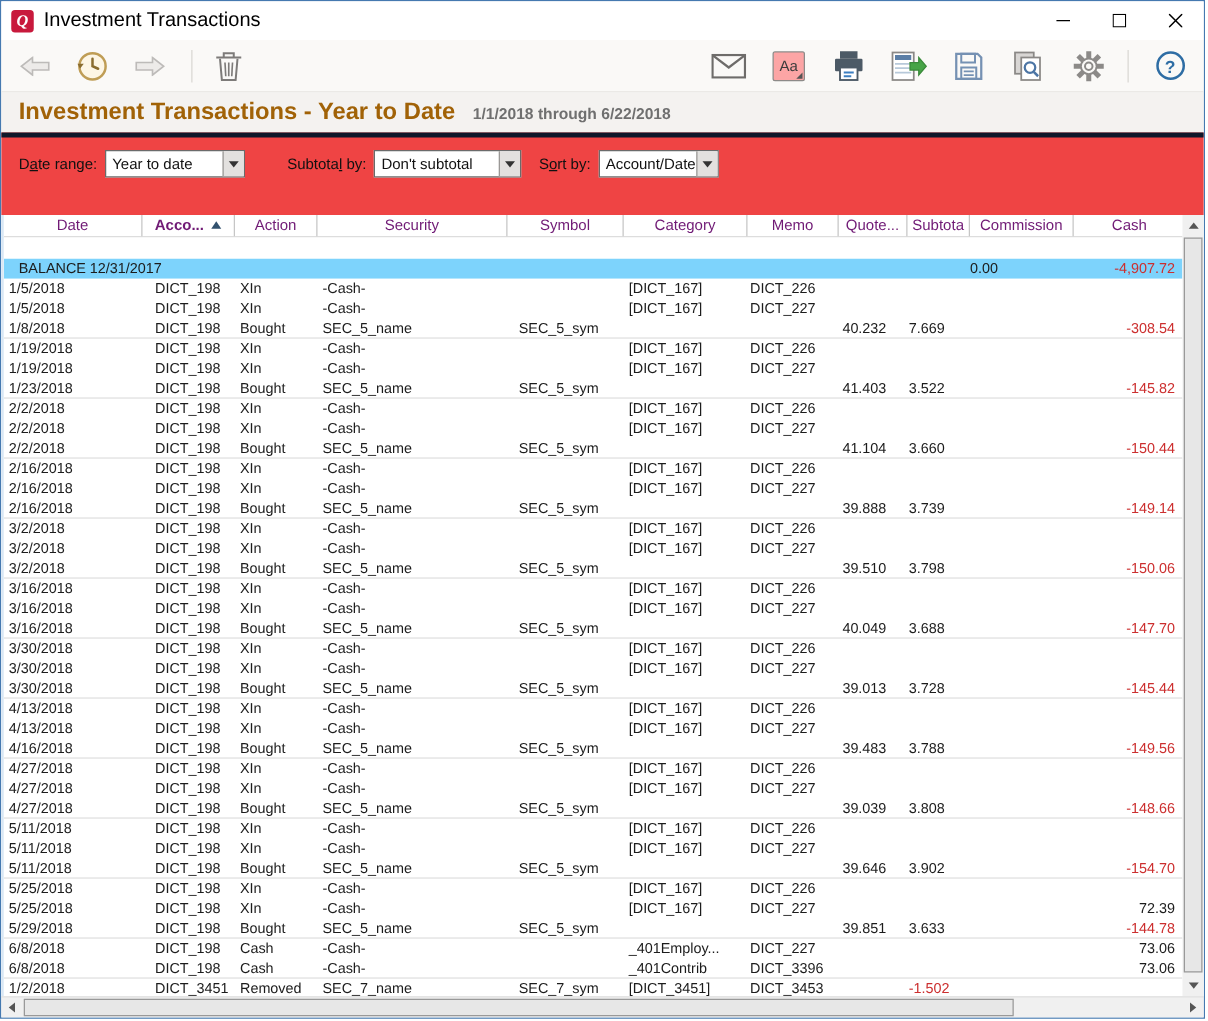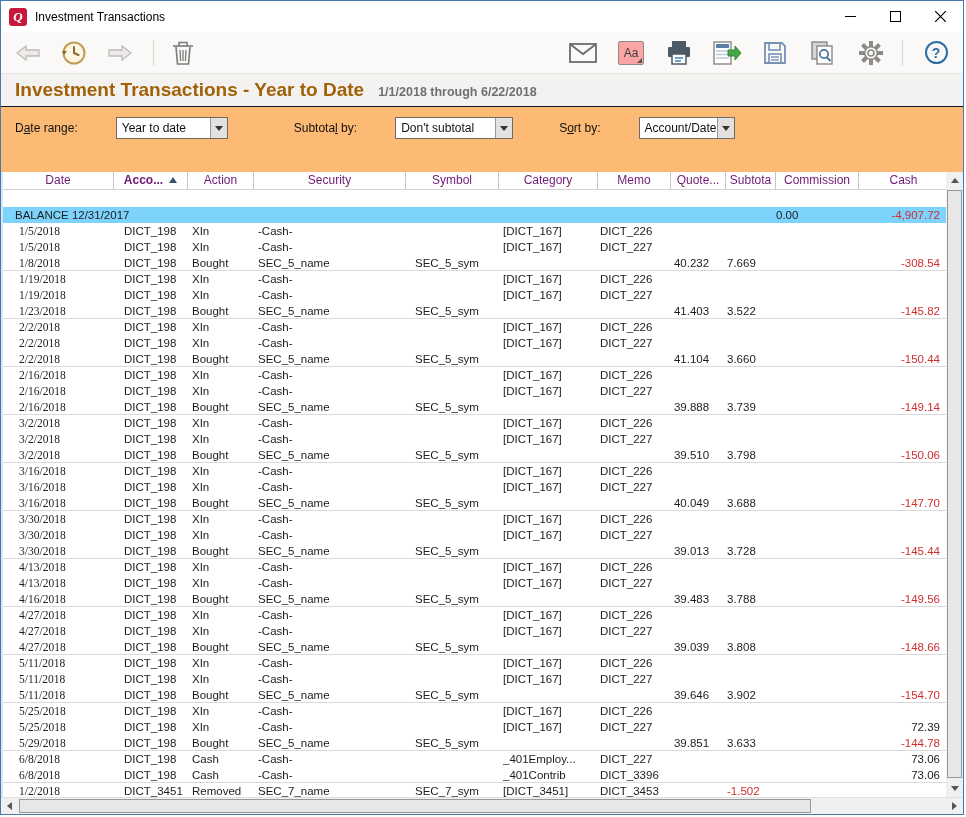--- a/index.html
+++ b/index.html
@@ -4,42 +4,42 @@
 <style>
   * { margin:0; padding:0; box-sizing:border-box; }
   html,body { width:966px; height:817px; background:#fff; }
   body { font-family:"Liberation Sans", sans-serif; -webkit-font-smoothing:antialiased; }
 
   .window { width:964px; height:815px; border:1px solid #4579b0; display:flex; flex-direction:column; background:#fff; overflow:hidden; }
 
   
   .titlebar { height:31px; background:#fff; display:flex; align-items:center; padding-left:8px; flex:0 0 auto; }
   .q-logo { width:18px; height:18px; background:#c8193c; border-radius:3px; color:#fff; font-weight:bold; font-size:13px; display:flex; align-items:center; justify-content:center; font-family:"Liberation Serif", serif; font-style:italic; }
-  .win-title { font-size:12px; color:#000; margin-left:8px; flex:1; }
+  .win-title { font-size:16px; color:#000; margin-left:8px; flex:1; }
   .win-btn { width:45px; height:30px; display:flex; align-items:center; justify-content:center; color:#222; }
   .win-btn svg { display:block; }
 
   
   .toolbar { height:42px; background:#faf9f7; display:flex; align-items:center; padding:0 12px; flex:0 0 auto; border-bottom:1px solid #e6e4e1; }
   .tool { width:30px; height:30px; display:flex; align-items:center; justify-content:center; margin-right:16px; }
   .tool.right { margin-right:0; margin-left:18px; }
   .tb-sep { width:1px; height:26px; background:#d9d7d4; margin:0 14px 0 2px; }
   .tb-sep.r { margin:0 0 0 16px; }
   .spacer { flex:1; }
   .aa-box { width:26px; height:24px; border:1px solid #8d8b89; border-radius:2px; background:#fca5a5; font-size:12px; color:#3c3c3c; display:flex; align-items:center; justify-content:center; position:relative; }
   .aa-box:after { content:""; position:absolute; right:1px; bottom:1px; border-left:5px solid transparent; border-bottom:5px solid #555; }
   .help-circle { width:23px; height:23px; border:2px solid #2e6da4; border-radius:50%; color:#2e6da4; font-weight:bold; font-size:14px; display:flex; align-items:center; justify-content:center; }
 
   
   .report-header { height:32px; background:#f4f2f0; display:flex; align-items:baseline; padding:0 14px; flex:0 0 auto; }
   .report-title { font-size:19px; font-weight:bold; color:#a16207; line-height:32px; }
   .report-range { font-size:12.5px; font-weight:bold; color:#6f6f6f; margin-left:14px; }
 
   
-  .filterbar { height:66px; background:#fdba74; border-top:1px solid #0f172a; padding:10px 14px 0 14px; display:flex; align-items:flex-start; flex:0 0 auto;gap:32px; }
+  .filterbar { height:66px; background:#ef4444; border-top:4px solid #0f172a; padding:10px 14px 0 14px; display:flex; align-items:flex-start; flex:0 0 auto; }
   .f-label { font-size:12px; color:#111; margin-right:6px; padding-top:4px; white-space:nowrap; }
   .accel { text-decoration:underline; }
   .combo { height:22px; border:1px solid #6b6b6b; background:#fff; display:flex; align-items:stretch; }
   .combo-text { font-size:12px; color:#111; padding:3px 4px 0 5px; flex:1; white-space:nowrap; overflow:hidden; }
   .combo-btn { width:17px; background:#e3e1df; border-left:1px solid #9a9896; display:flex; align-items:center; justify-content:center; }
   .combo-btn:after { content:""; border-left:4px solid transparent; border-right:4px solid transparent; border-top:5px solid #333; }
   .w-daterange { width:112px; }
   .w-subtotal { width:118px; }
   .w-sort { width:96px; }
   .gap1 { margin-left:34px; } .gap2 { margin-left:14px; }
@@ -51,21 +51,21 @@
   .th:last-child { border-right:none; }
   .th.sorted { font-weight:bold; }
   .sort-arrow { display:inline-block; margin-left:6px; vertical-align:1px; border-left:4px solid transparent; border-right:4px solid transparent; border-bottom:6px solid #33526e; }
 
   .tbody { flex:1; overflow:hidden; margin-right:17px; background:#fff; }
   .blank-row { height:17px; background:#fff; }
   .row { display:grid; grid-template-columns:111px 74px 66px 152px 93px 99px 73px 55px 50px 83px 89px; height:16px; font-size:11.5px; color:#1c1c1c; line-height:16px; background:#fff; }
   .row.group-end { border-bottom:1px solid #dadada; }
   .balance { background:#7dd3fc; }
   .cell { white-space:nowrap; overflow:hidden; }
-  .c-date { padding-left:16px;font-family:Liberation Serif, serif; }
+  .c-date { padding-left:4px; }
   .c-account { padding-left:10px; }
   .c-action { padding-left:4px; }
   .c-security { padding-left:4px; }
   .c-symbol { padding-left:9px; }
   .c-category { padding-left:4px; }
   .c-memo { padding-left:2px; }
   .c-quote { text-align:center; padding-right:14px; }
   .c-shares { text-align:left; padding-left:1px; }
   .c-commission { padding-right:10px; }
   .c-cash { text-align:right; padding-right:8px; }

